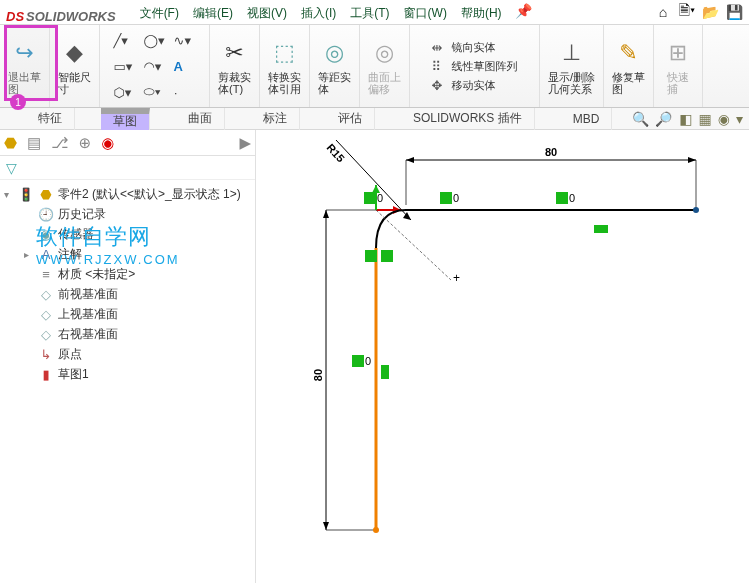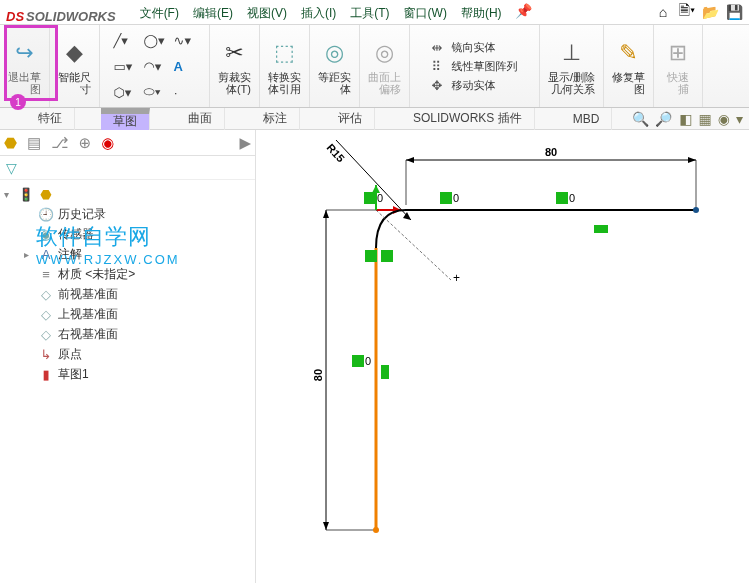--- a/index.html
+++ b/index.html
@@ -14,21 +14,21 @@
 .pin-icon { color: #0aa; margin-left: 6px; font-size: 14px; }
 .title-tools { position: absolute; right: 4px; top: 2px; display: flex; gap: 4px; align-items: center; }
 .tt-btn { width: 20px; height: 20px; display: flex; align-items: center; justify-content: center; font-size: 14px; }
 
 
 .ribbon { height: 84px; border-top: 1px solid #d8d8d8; background: linear-gradient(#fdfdfd, #f3f3f3); display: flex; border-bottom: 1px solid #c9c9c9; }
 .r-group { border-right: 1px solid #e0e0e0; padding: 2px 6px; display: flex; flex-direction: column; align-items: center; justify-content: center; font-size: 11px; color: #333; }
 .r-group.big { padding: 2px 4px; }
 .big-btn { display: flex; flex-direction: column; align-items: center; gap: 2px; padding: 2px 4px; }
 .big-btn .ico { width: 32px; height: 32px; display: flex; align-items: center; justify-content: center; font-size: 22px; }
-.big-btn .lbl { font-size: 11px; text-align: right; line-height: 12px; }
+.big-btn .lbl { font-size: 11px; text-align: left; line-height: 12px; }
 .small-grid { display: grid; grid-template-columns: repeat(3, 22px); grid-auto-rows: 22px; gap: 4px 8px; align-content: center; }
 .sg-item { display: flex; align-items: center; font-size: 13px; color: #444; }
 .list-col { display: flex; flex-direction: column; gap: 4px; padding: 2px 4px; font-size: 11px; }
 .list-row { display: flex; align-items: center; gap: 4px; }
 .list-row .ic { width: 16px; font-size: 13px; color: #555; }
 .gray { color: #aaa; }
 
 .highlight-box { position: absolute; left: 4px; top: 25px; width: 54px; height: 76px; border: 3px solid #d63cc7; background: rgba(230,230,230,0.3); z-index: 5; }
 .highlight-badge { position: absolute; left: 10px; top: 94px; width: 16px; height: 16px; background: #d63cc7; border-radius: 50%; color: #fff; font-size: 10px; display: flex; align-items: center; justify-content: center; z-index: 6; }
 
@@ -212,20 +212,21 @@
       <span style="margin-left:auto;color:#888">▶</span>
     </div>
     <div class="filter-row">
       <span style="color:#4aa;font-size:14px">▽</span>
     </div>
     <div class="tree">
       <div class="tree-row">
         <span class="exp">▾</span>
           <span class="tico">🚦</span>
         <span class="tico" style="color:#d4a000">⬣</span>
+        <span>零件2 (默认&lt;&lt;默认&gt;_显示状态 1&gt;)</span>
       </div>
       <div class="tree-row indent1">
         <span class="exp"></span>
           <span class="tico" style="color:#888">🕘</span>
           <span>历史记录</span>
       </div>
       <div class="tree-row indent1">
         <span class="exp"></span>
           <span class="tico" style="color:#7aa">◉</span>
           <span>传感器</span>

